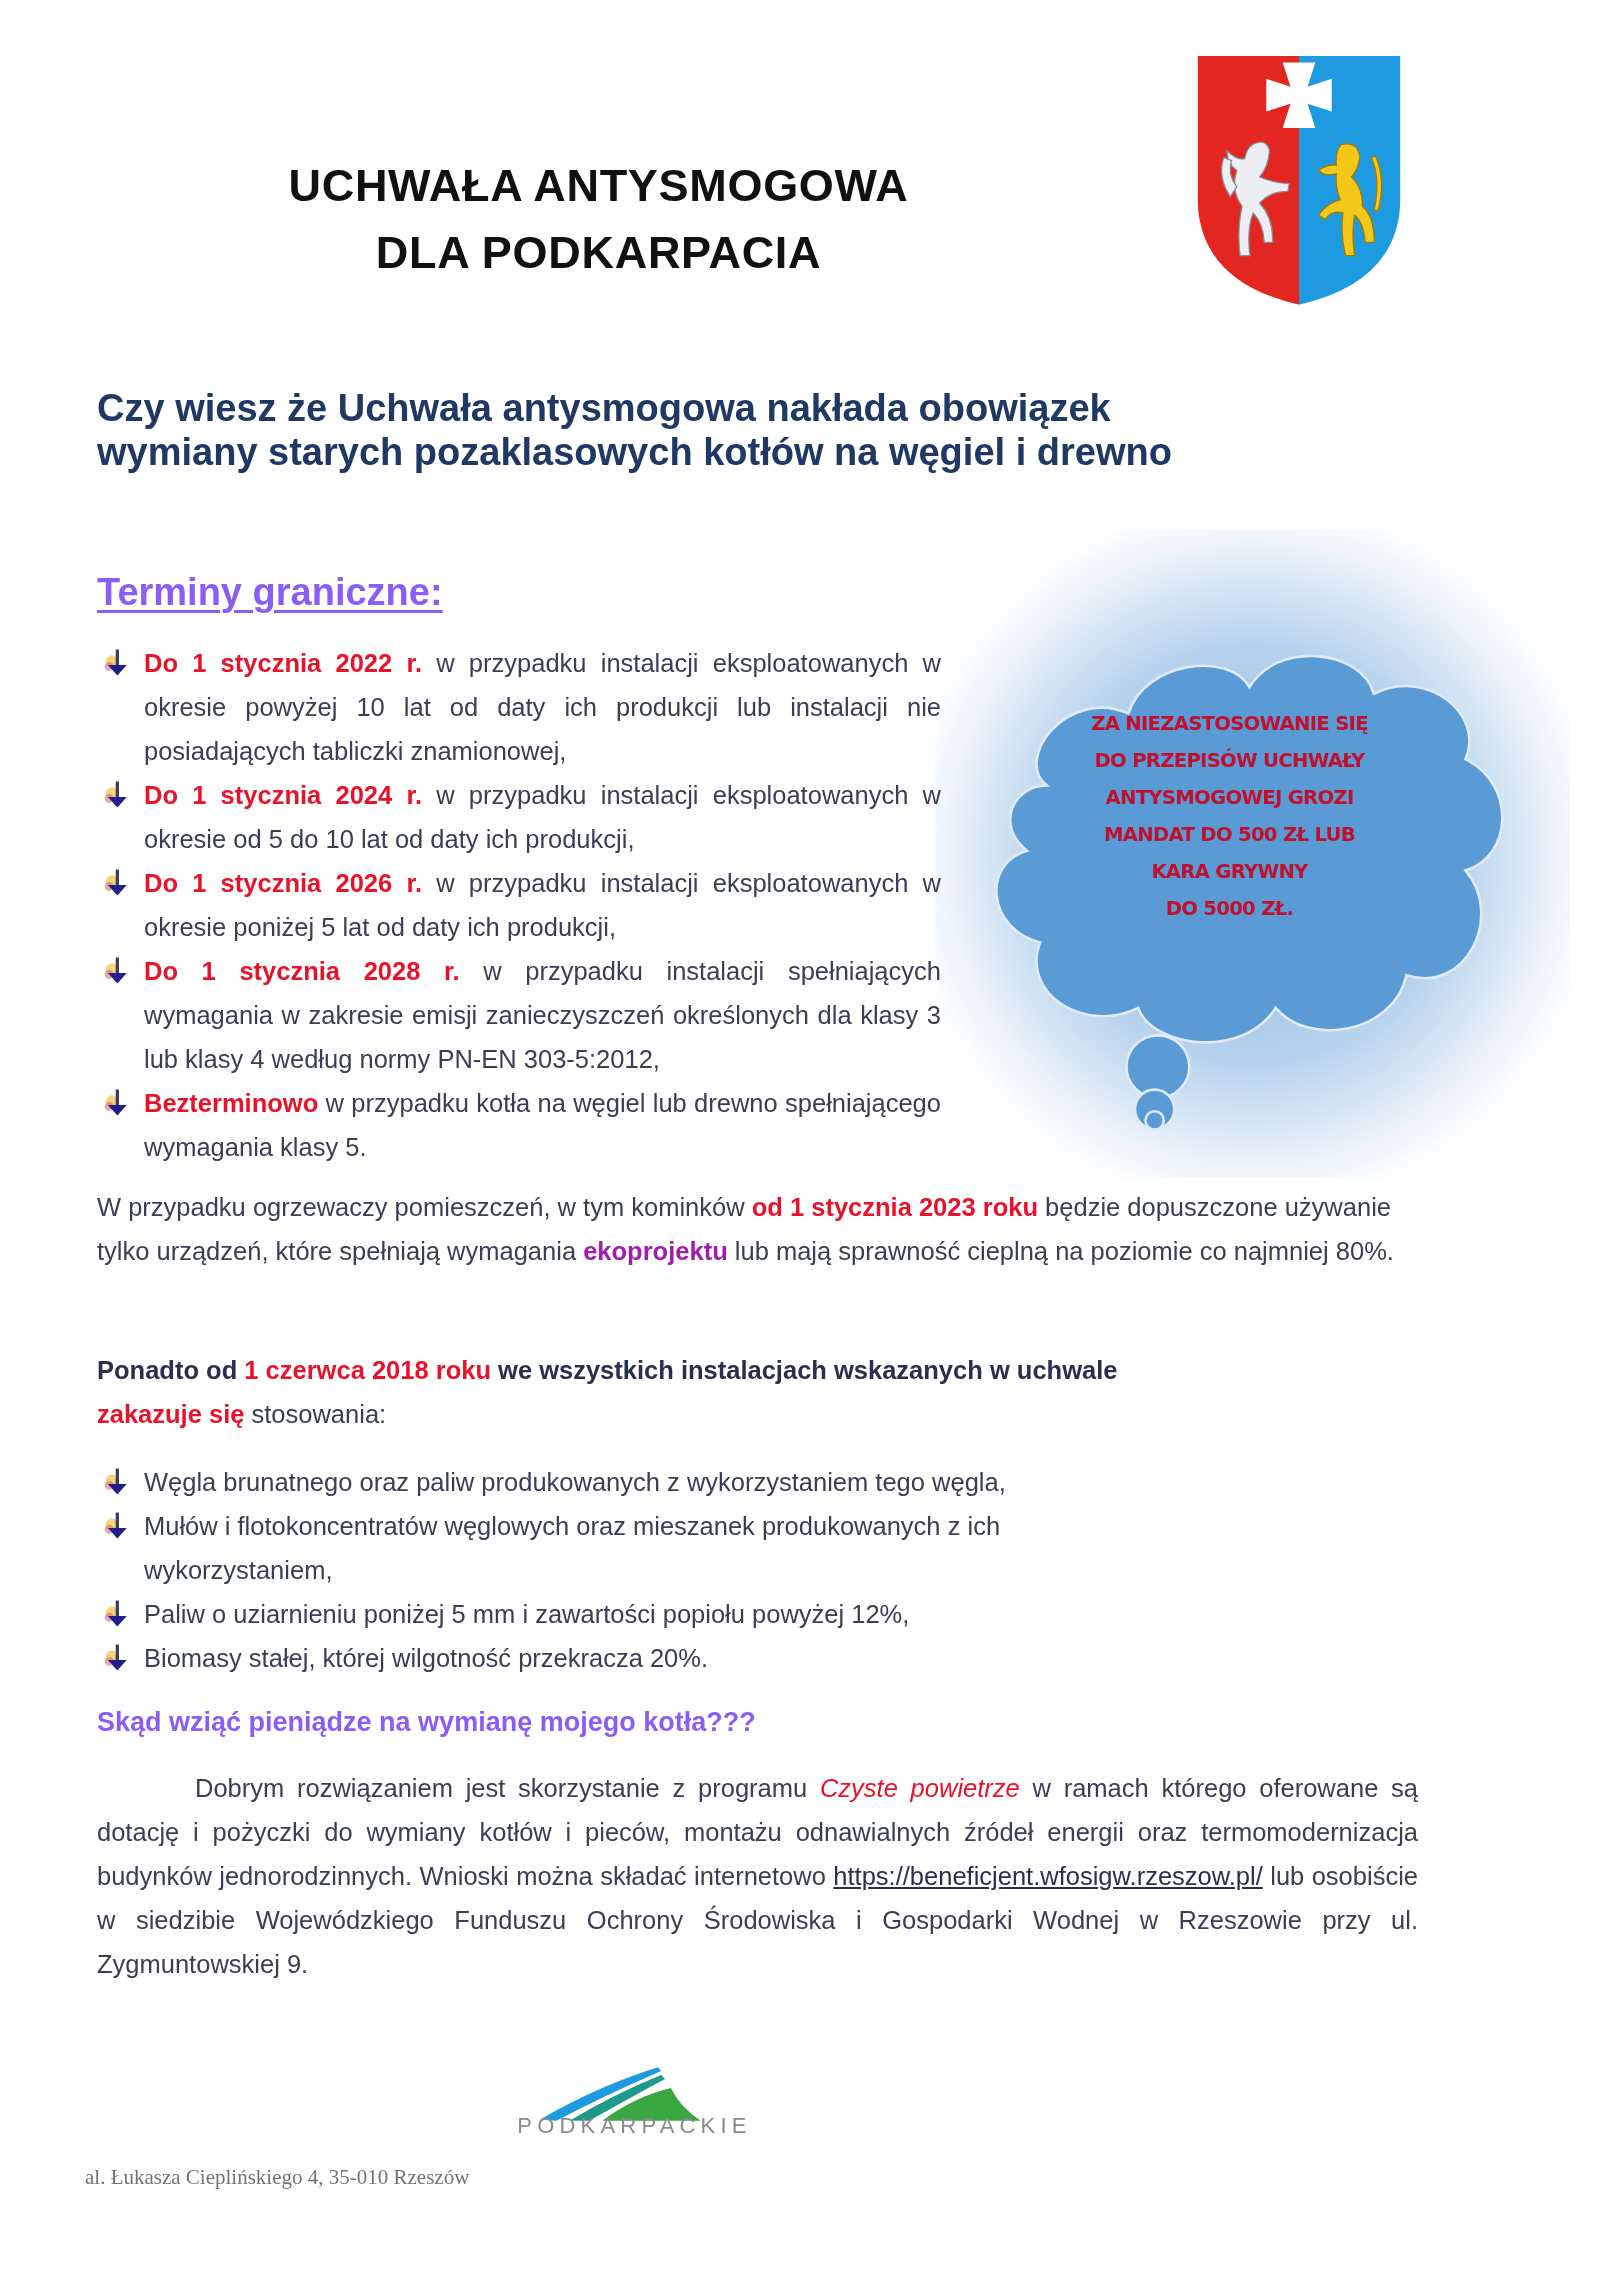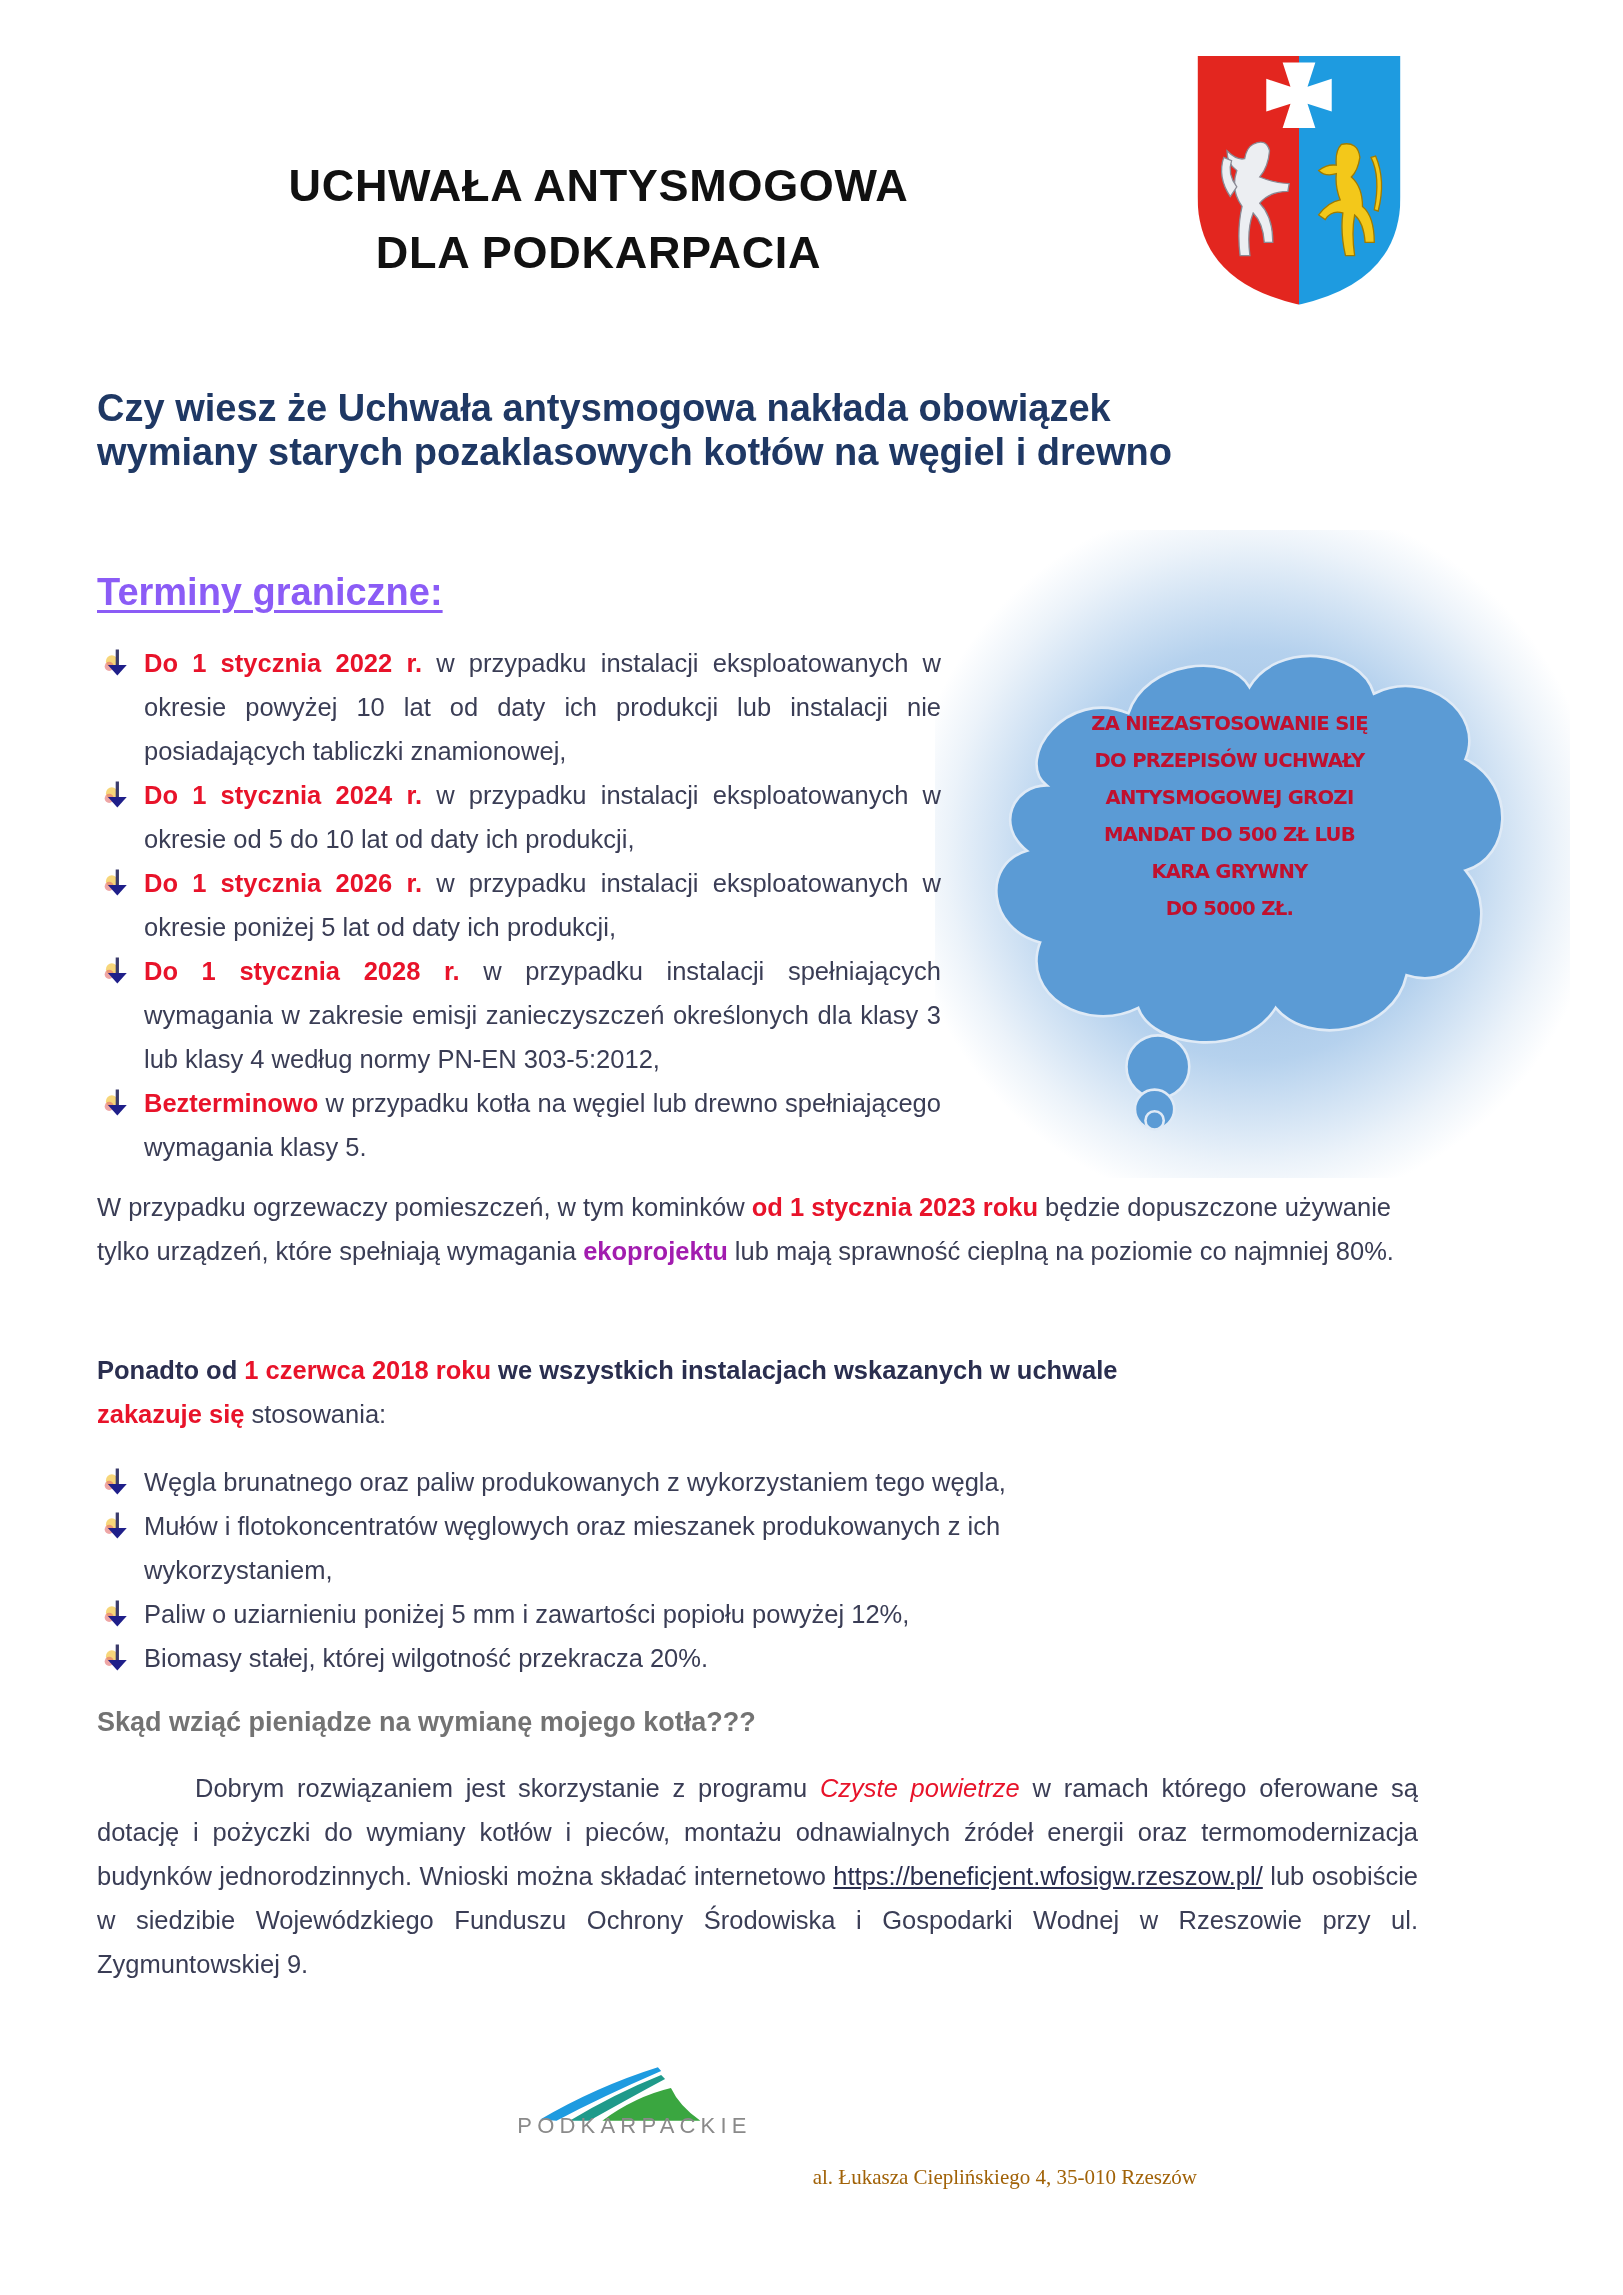--- a/index.html
+++ b/index.html
@@ -38,32 +38,32 @@
   .term-list { left:97px; top:641px; width:844px; }
   .term-list .item { text-align:justify; text-align-last:left; }
   .red { color:#e8132a; font-weight:bold; }
   .red-n { color:#e8132a; }
   .bold-dark { font-weight:bold; color:#a21caf; }
 
   .para { font-family:"Liberation Sans", sans-serif; color:#3a3d55; font-size:25.5px; line-height:44px; }
   .p-fireplaces { left:97px; top:1185px; width:1308px; }
   .p-ban-intro { left:97px; top:1348px; width:1308px; font-weight:bold; color:#2a2e4f; }
   .ban-list { left:97px; top:1460px; width:1112px; }
-  .money-heading { left:97px; top:1700px; font-family:"Liberation Sans", sans-serif; font-weight:bold; color:#737373; font-size:27px; line-height:44px; }
+  .money-heading { left:97px; top:1700px; font-family:"Liberation Sans", sans-serif; font-weight:bold; color:#8b5cf6; font-size:27px; line-height:44px; }
   .p-money { left:97px; top:1766px; width:1321px; text-align:justify; text-align-last:left; }
   .p-money .indent { display:inline-block; width:98px; }
   .link { color:#2a2e4f; text-decoration:underline; }
   .ital-red { color:#e8132a; font-style:italic; }
 
   
   .logo { left:504px; top:2041px; width:262px; height:85px; }
   .logo-text { left:497px; top:2113px; width:275px; text-align:center;
     font-family:"Liberation Sans", sans-serif; color:#8a8a8a; font-size:22px; letter-spacing:5.2px; }
-  .address { left:85px; top:2162px; width:1112px; text-align:right;
-    font-family:"Liberation Serif", serif; color:#a16207; font-size:21px; line-height:30px; }
+  .address { left:85px; top:2162px; width:1112px; text-align:left;
+    font-family:"Liberation Serif", serif; color:#737373; font-size:21px; line-height:30px; }
 </style>
 </head>
 <body>
 
 <div class="abs title">
   <div>UCHWAŁA ANTYSMOGOWA</div>
   <div>DLA PODKARPACIA</div>
 </div>
 
 <svg class="abs shield" viewBox="0 0 330 400">

